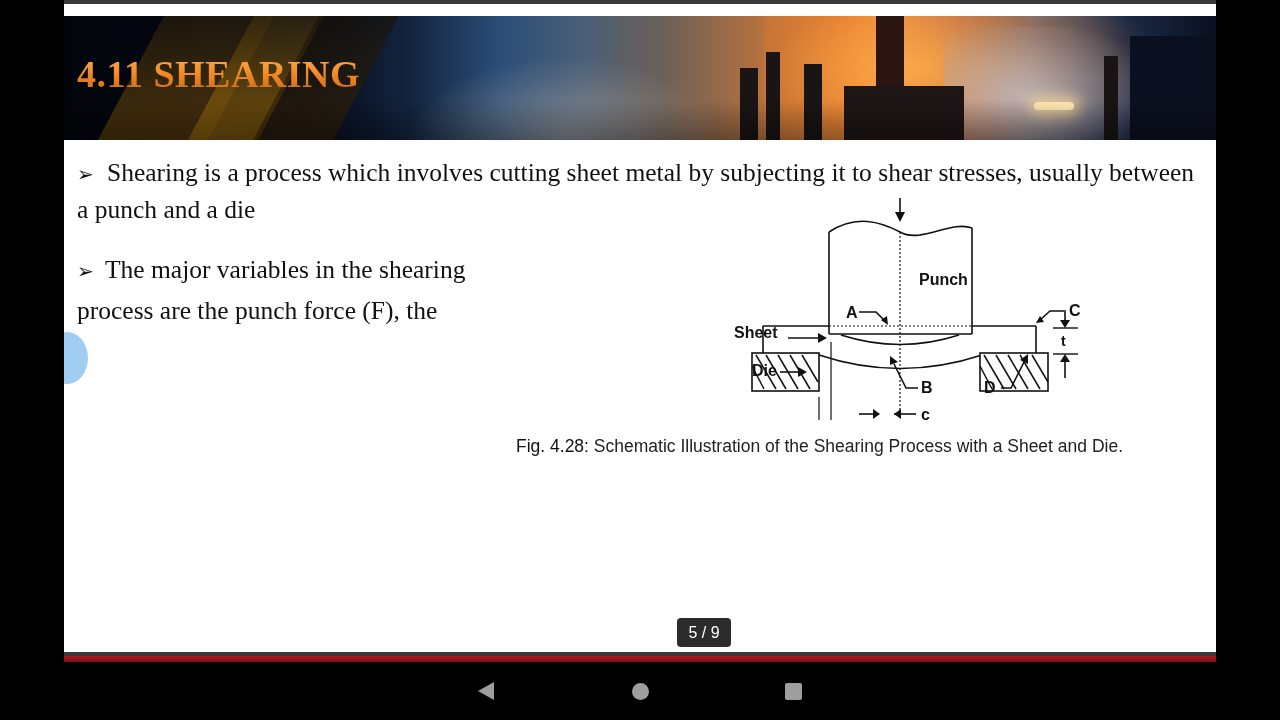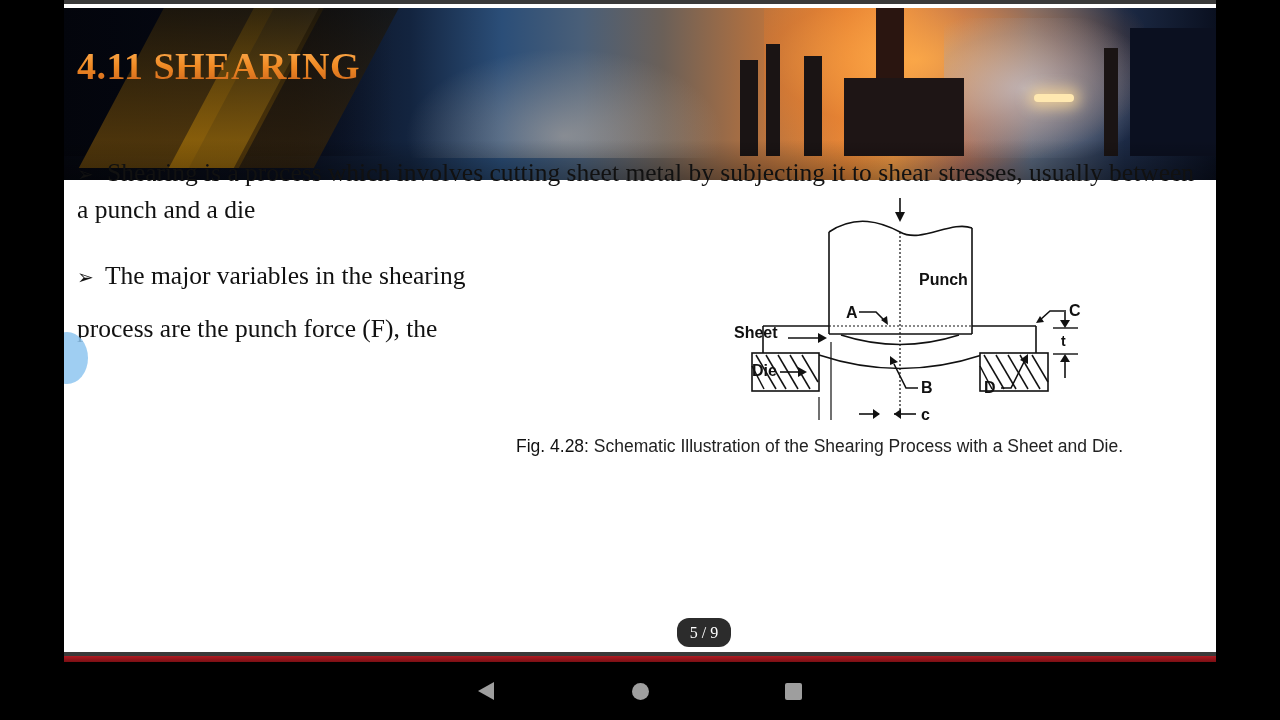--- a/index.html
+++ b/index.html
@@ -9,21 +9,21 @@
     overflow: hidden;
     font-family: "Liberation Serif", serif;
   }
   .viewer { position: absolute; left: 0; top: 0; width: 1280px; height: 720px; background: #000; }
   .top-strip { position: absolute; left: 64px; top: 0; width: 1152px; height: 4px; background: #3a3a3a; }
   .slide {
     position: absolute; left: 64px; top: 4px; width: 1152px; height: 648px;
     background: #fff; overflow: hidden;
   }
   .banner {
-    position: absolute; left: 0; top: 4px; width: 1152px; height: 172px;
+    position: absolute; left: 0; top: 12px; width: 1152px; height: 124px;
     overflow: hidden;
     background: linear-gradient(90deg, #05070f 0%, #0a0f1e 20%, #13243f 30%, #2b4e78 38%, #4a5f78 45%, #6b6058 52%, #b07040 60%, #e88a3a 68%, #f4a04a 72%, #a87060 78%, #5b6a80 84%, #1c2a45 92%, #0a1020 100%);
   }
   .banner .stripe { position: absolute; top: -10px; height: 170px; transform: skewX(-28deg); }
   .banner .s1 { left: 60px; width: 110px; background: linear-gradient(180deg, rgba(40,30,10,0.55), rgba(120,80,10,0.7)); }
   .banner .s2 { left: 150px; width: 70px; background: linear-gradient(180deg, rgba(60,45,10,0.5), rgba(160,110,10,0.85)); }
   .banner .s3 { left: 215px; width: 80px; background: linear-gradient(180deg, rgba(20,15,5,0.6), rgba(60,40,10,0.7)); }
   .banner .dark-left {
     position: absolute; left: 0; top: 0; width: 330px; height: 148px;
     background: linear-gradient(90deg, rgba(3,5,12,0.95), rgba(5,8,20,0.6) 70%, rgba(5,8,20,0) 100%);
@@ -65,33 +65,33 @@
     margin: 0;
   }
   .body-text {
     position: absolute;
     font-family: "Liberation Serif", serif;
     font-size: 25.5px; color: #111; line-height: 35px;
     margin: 0;
   }
   .bullet { display: inline-block; width: 30px; font-family: "DejaVu Sans", sans-serif; font-size: 20px; }
   .b1 { left: 13px; top: 142px; width: 1120px; margin-top: 9px; }
-  .b2 { left: 13px; top: 246px; width: 460px; line-height: 52px; }
+  .b2 { left: 13px; top: 246px; width: 460px; line-height: 40px; }
   .b3 { left: 13px; top: 466px; width: 1120px; }
   .b2 .bullet { width: 28px; }
   .figure { position: absolute; left: 602px; top: 188px; width: 420px; height: 240px; font-weight: bold; }
   .fig-caption {
     position: absolute; left: 452px; top: 432px;
     font-family: "Liberation Sans", sans-serif; font-size: 17.5px; color: #222; white-space: nowrap;
   }
   .fig-caption b { font-weight: normal; color: #111; }
   .page-indicator {
     position: absolute; left: 613px; top: 614px; width: 54px; height: 29px;
-    background: #2c2c2c; border-radius: 12px;
-    color: #fff; font-family: Liberation Serif, serif; font-size: 16px;
+    background: #2c2c2c; border-radius: 4px;
+    color: #fff; font-family: Liberation Sans, sans-serif; font-size: 16px;
     display: flex; align-items: center; justify-content: center;
   }
   .bottom-rule-dark { position: absolute; left: 64px; top: 652px; width: 1152px; height: 4px; background: #3a3a3a; }
   .bottom-rule-red { position: absolute; left: 64px; top: 656px; width: 1152px; height: 6px; background: linear-gradient(180deg, #b01a22, #7a0f14); }
   .fab {
     position: absolute; left: 46px; top: 332px; width: 42px; height: 52px;
     border-radius: 50%; background: #8ec6f0; opacity: 0.85;
   }
   .fab-clip { position: absolute; left: 64px; top: 320px; width: 30px; height: 80px; overflow: hidden; }
   .fab-clip .fab { left: -18px; top: 12px; }

